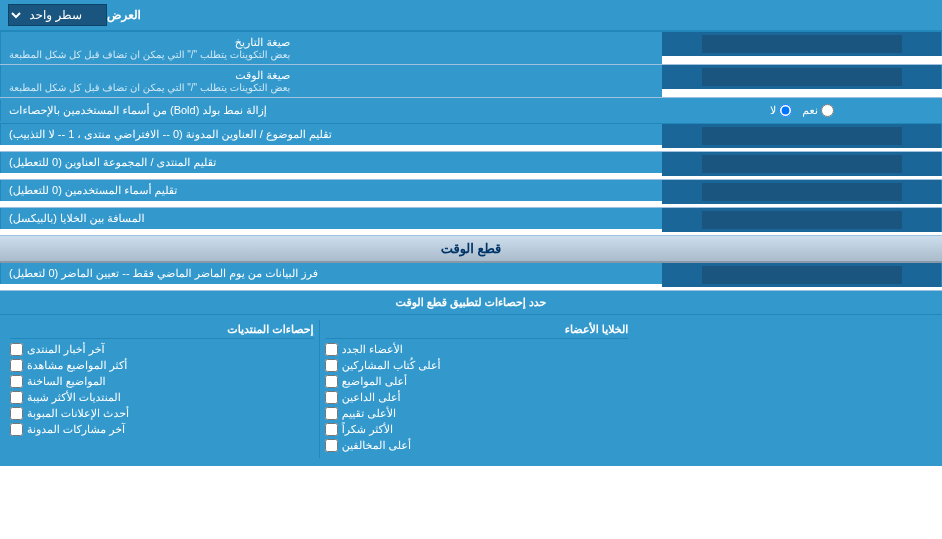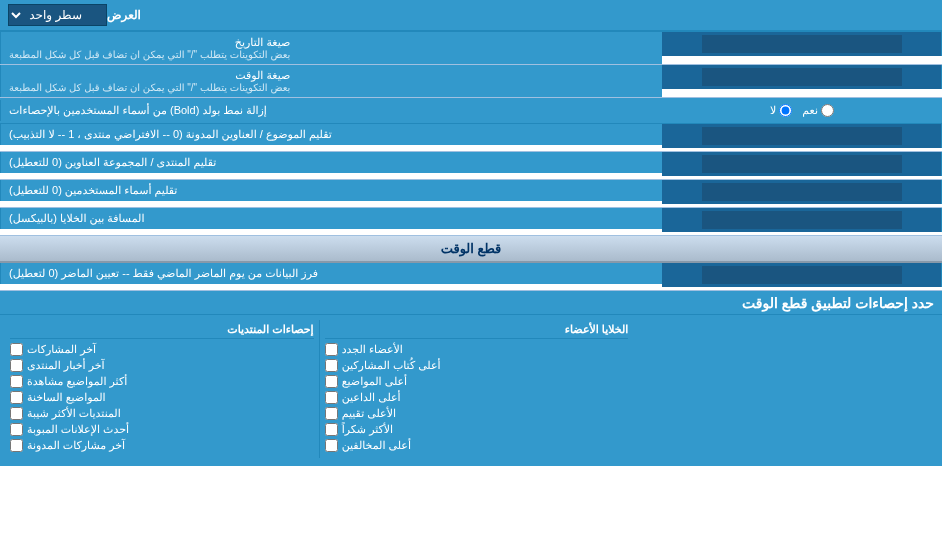--- a/index.html
+++ b/index.html
@@ -266,21 +266,21 @@
       <input type="text" style="">
     </div>
     <div class="row-label">
       <span>
         <span>فرز البيانات من يوم الماضر الماضي فقط -- تعيين الماضر (0 لتعطيل)</span>
       </span>
     </div>
   </div>
 
   <div style="display:flex; background:#3399cc; border-bottom:1px solid #2288bb; min-height:24px; align-items:center;">
-    <div style="flex:1; color:#fff; font-size:14px; font-weight:bold; padding:3px 8px; text-align:right;">حدد إحصاءات لتطبيق قطع الوقت</div>
+    <div style="flex:1; color:#fff; font-size:11px; font-weight:bold; padding:3px 8px; text-align:center;">حدد إحصاءات لتطبيق قطع الوقت</div>
   </div>
 
   <div class="checkboxes-grid" style="background:#3399cc; padding:5px 5px 8px 5px;">
 
     <div style="flex:1;"></div>
 
     <div class="checkbox-col">
       <div style="color:#fff; font-weight:bold; font-size:11px; text-align:right; margin-bottom:4px; border-bottom:1px solid #2288bb; padding-bottom:2px;">الخلايا الأعضاء</div>
       <div class="checkbox-item">
         <span>الأعضاء الجدد</span>
@@ -308,24 +308,20 @@
       </div>
       <div class="checkbox-item">
         <span>أعلى المخالفين</span>
         <input type="checkbox" style="">
       </div>
     </div>
 
     <div class="checkbox-col" style="border-right:1px solid #2288bb;">
       <div style="color:#fff; font-weight:bold; font-size:11px; text-align:right; margin-bottom:4px; border-bottom:1px solid #2288bb; padding-bottom:2px;">إحصاءات المنتديات</div>
       <div class="checkbox-item">
-        <span>آخر المشاركات</span>
-        <input type="checkbox" style="">
-      </div>
-      <div class="checkbox-item">
         <span>آخر أخبار المنتدى</span>
         <input type="checkbox" style="">
       </div>
       <div class="checkbox-item">
         <span>أكثر المواضيع مشاهدة</span>
         <input type="checkbox" style="">
       </div>
       <div class="checkbox-item">
         <span>المواضيع الساخنة</span>
         <input type="checkbox" style="">

